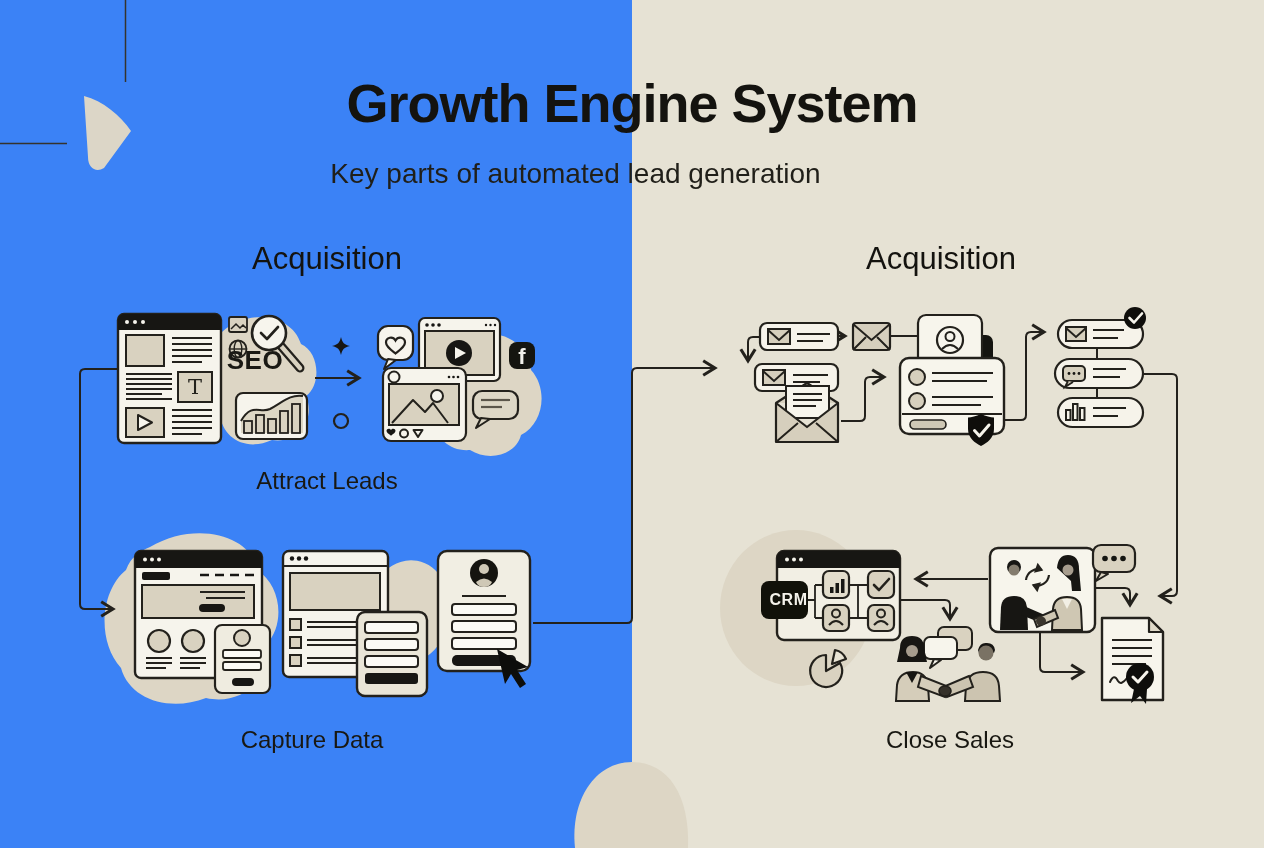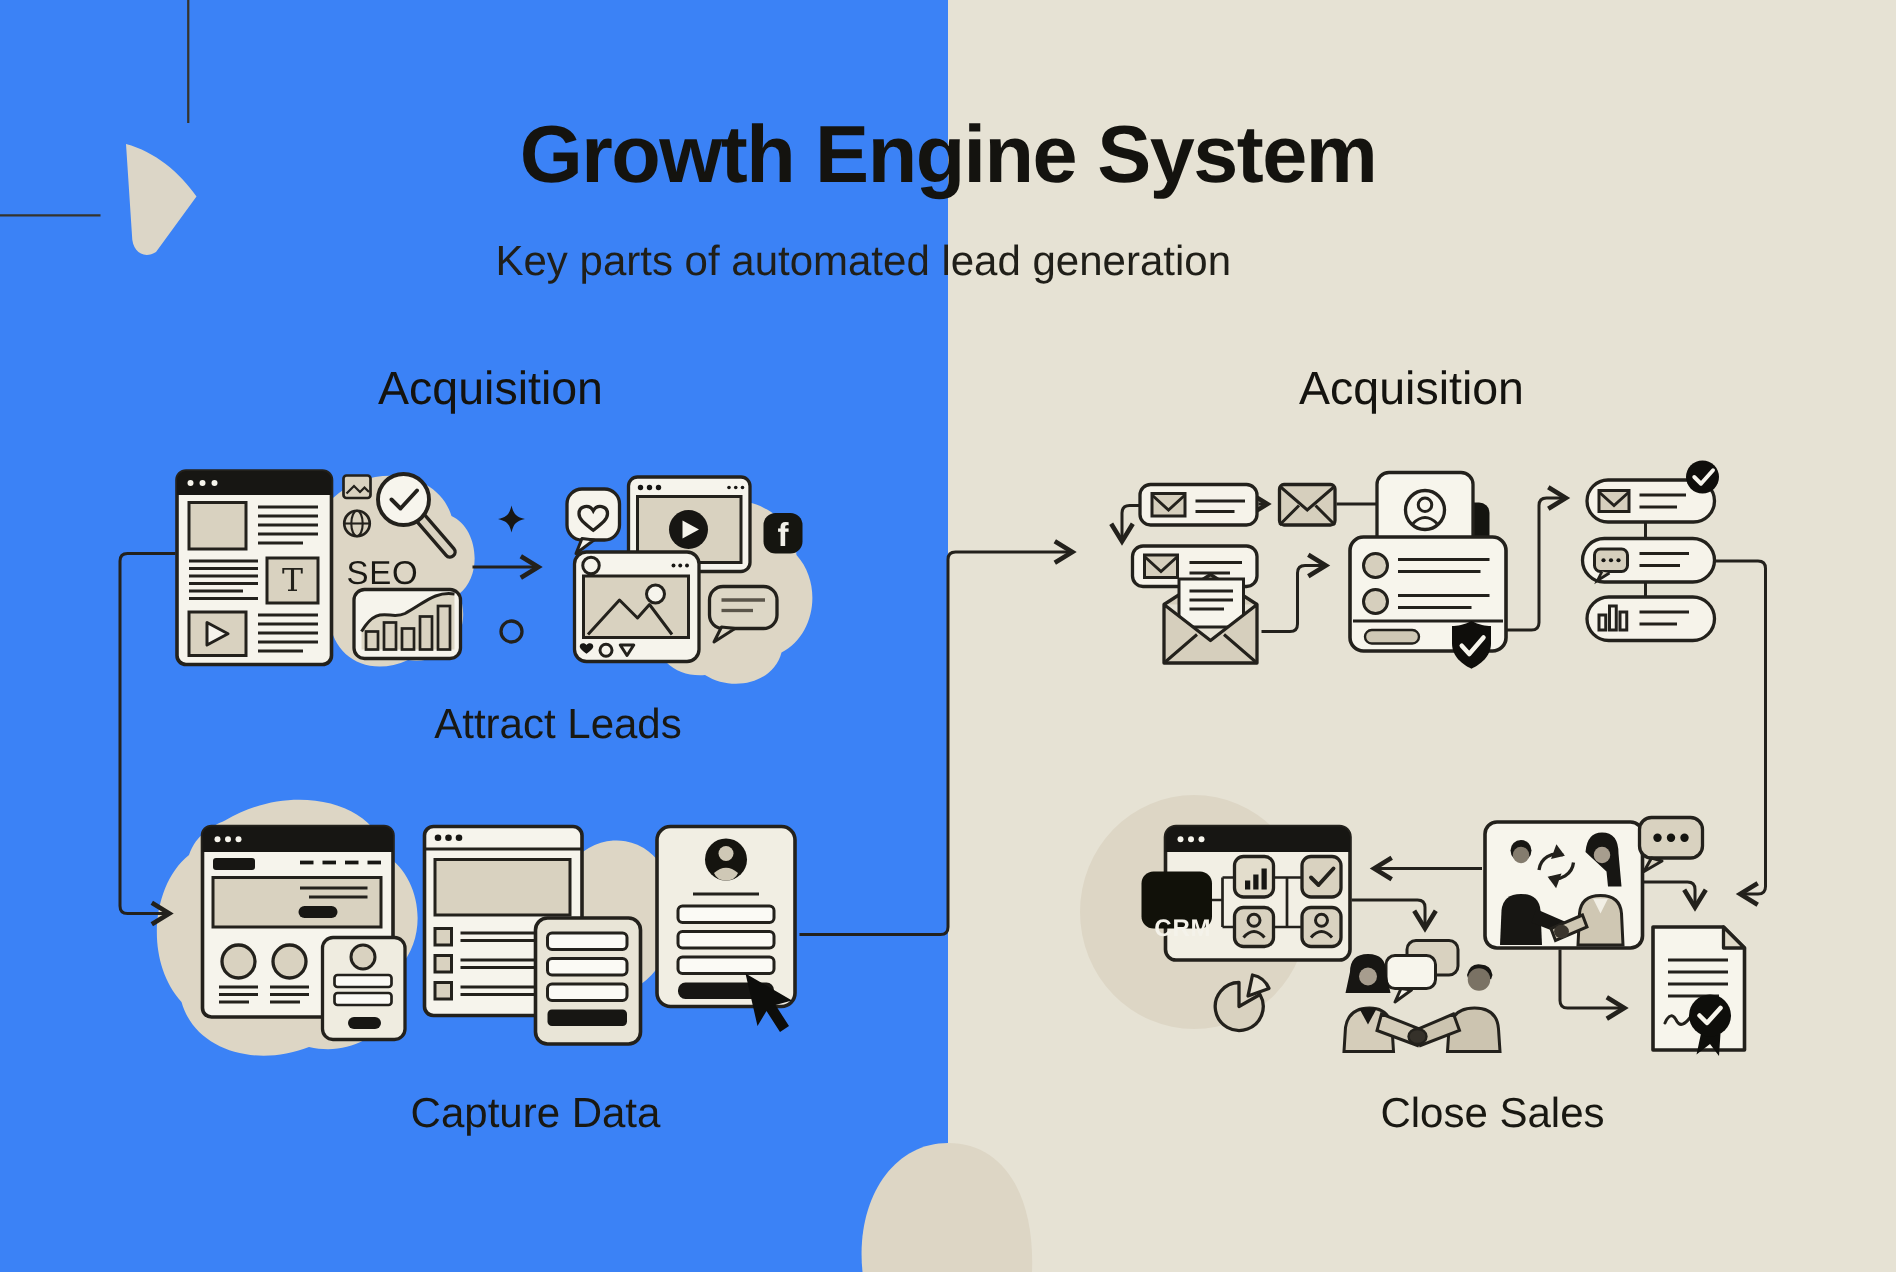--- a/index.html
+++ b/index.html
@@ -4,27 +4,27 @@
 <style>
   html,body{margin:0;padding:0;}
   body{font-family:"Liberation Sans",sans-serif;}
   #canvas{position:relative;width:1264px;height:848px;overflow:hidden;background:#3b82f6;padding-left:47px;}
   .bg-right{position:absolute;left:632px;top:0;width:632px;height:848px;background:#e6e2d4;}
   .abs{position:absolute;}
   .center-x{transform:translateX(-50%);}
   .title{top:72px;left:0;width:1264px;text-align:center;font-size:54px;font-weight:600;letter-spacing:-1px;color:#14130f;}
   .subtitle{top:158px;left:0;width:1151px;text-align:center;font-size:28px;font-weight:400;color:#201f19;}
   .col-header{top:241px;font-size:31px;font-weight:400;color:#14130f;white-space:nowrap;}
-  .stage-label{font-size:28px;font-weight:500;color:#191812;white-space:nowrap;margin-left:45px;}
+  .stage-label{font-size:24px;font-weight:500;color:#191812;white-space:nowrap;}
   svg{position:absolute;left:0;top:0;}
   .ovl{position:absolute;display:flex;align-items:center;justify-content:center;color:#1a1914;}
-  .seo{left:224px;top:368px;width:62px;height:28px;font-size:22px;font-weight:400;letter-spacing:.5px;}
+  .seo{left:224px;top:346px;width:62px;height:28px;font-size:26px;font-weight:700;letter-spacing:.5px;}
   .tblock{left:178px;top:372px;width:34px;height:30px;font-family:"DejaVu Serif",serif;font-size:21px;color:#23221c;}
   .fb{left:509px;top:342px;width:26px;height:27px;color:#f2f1ea;font-size:22px;font-weight:700;padding-top:3px;box-sizing:border-box;}
-  .crm{left:761px;top:581px;width:55px;height:38px;color:#f4f2ea;font-size:16px;font-weight:700;letter-spacing:.5px;margin-top:20px;}
+  .crm{left:761px;top:581px;width:55px;height:38px;color:#f4f2ea;font-size:16px;font-weight:700;letter-spacing:.5px;}
 </style>
 </head>
 <body>
 
 <div id="canvas">
   <div class="bg-right"></div>
 
   <svg width="1264" height="848" viewBox="0 0 1264 848">
     <defs>
       <marker id="arr" viewBox="0 0 10 10" refX="7.5" refY="5" markerWidth="9" markerHeight="9" orient="auto">

